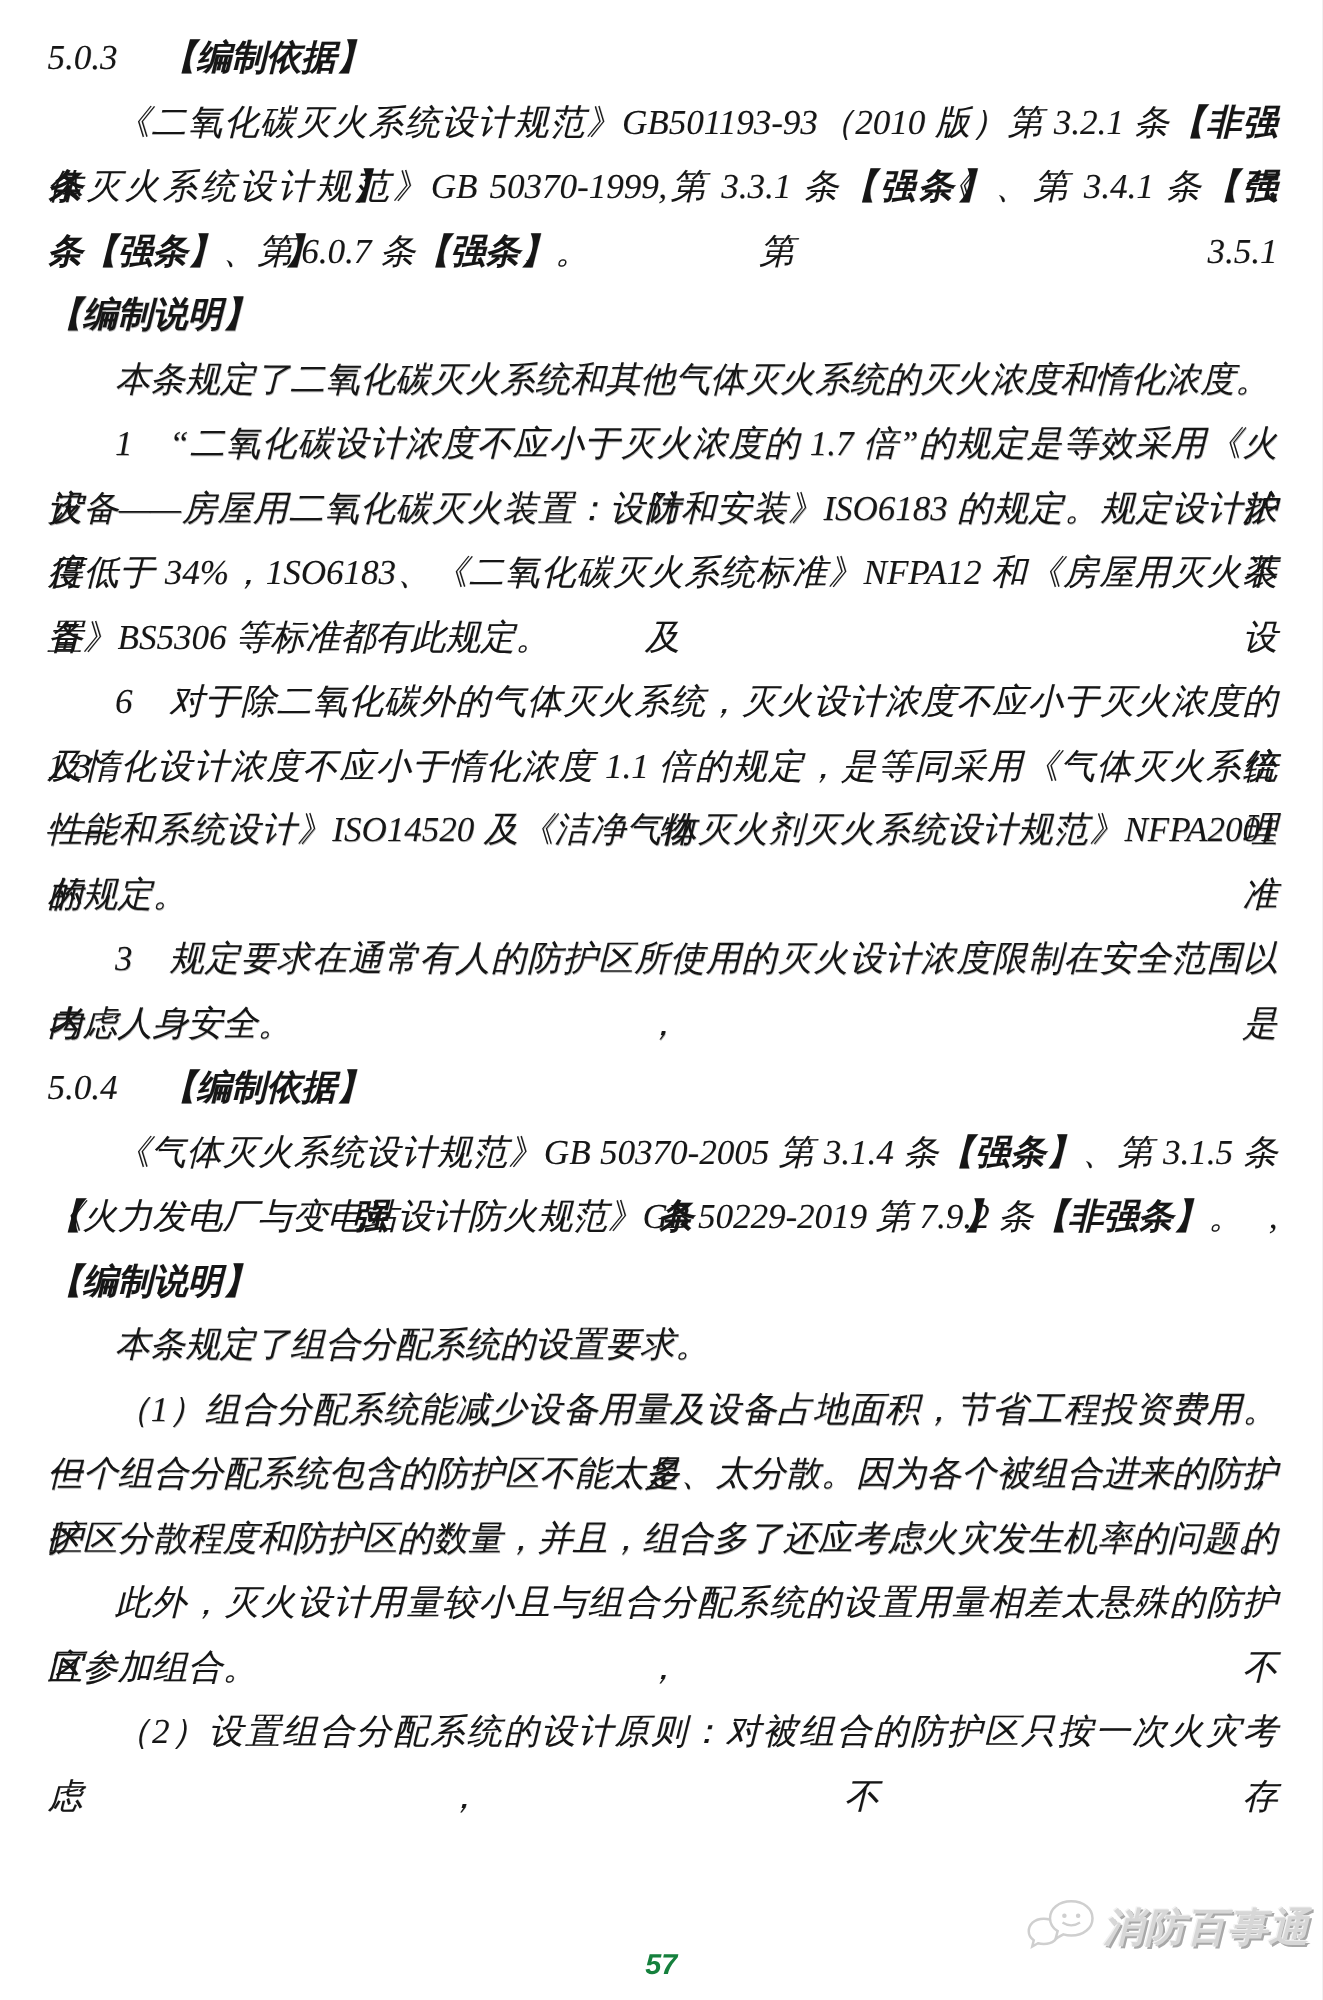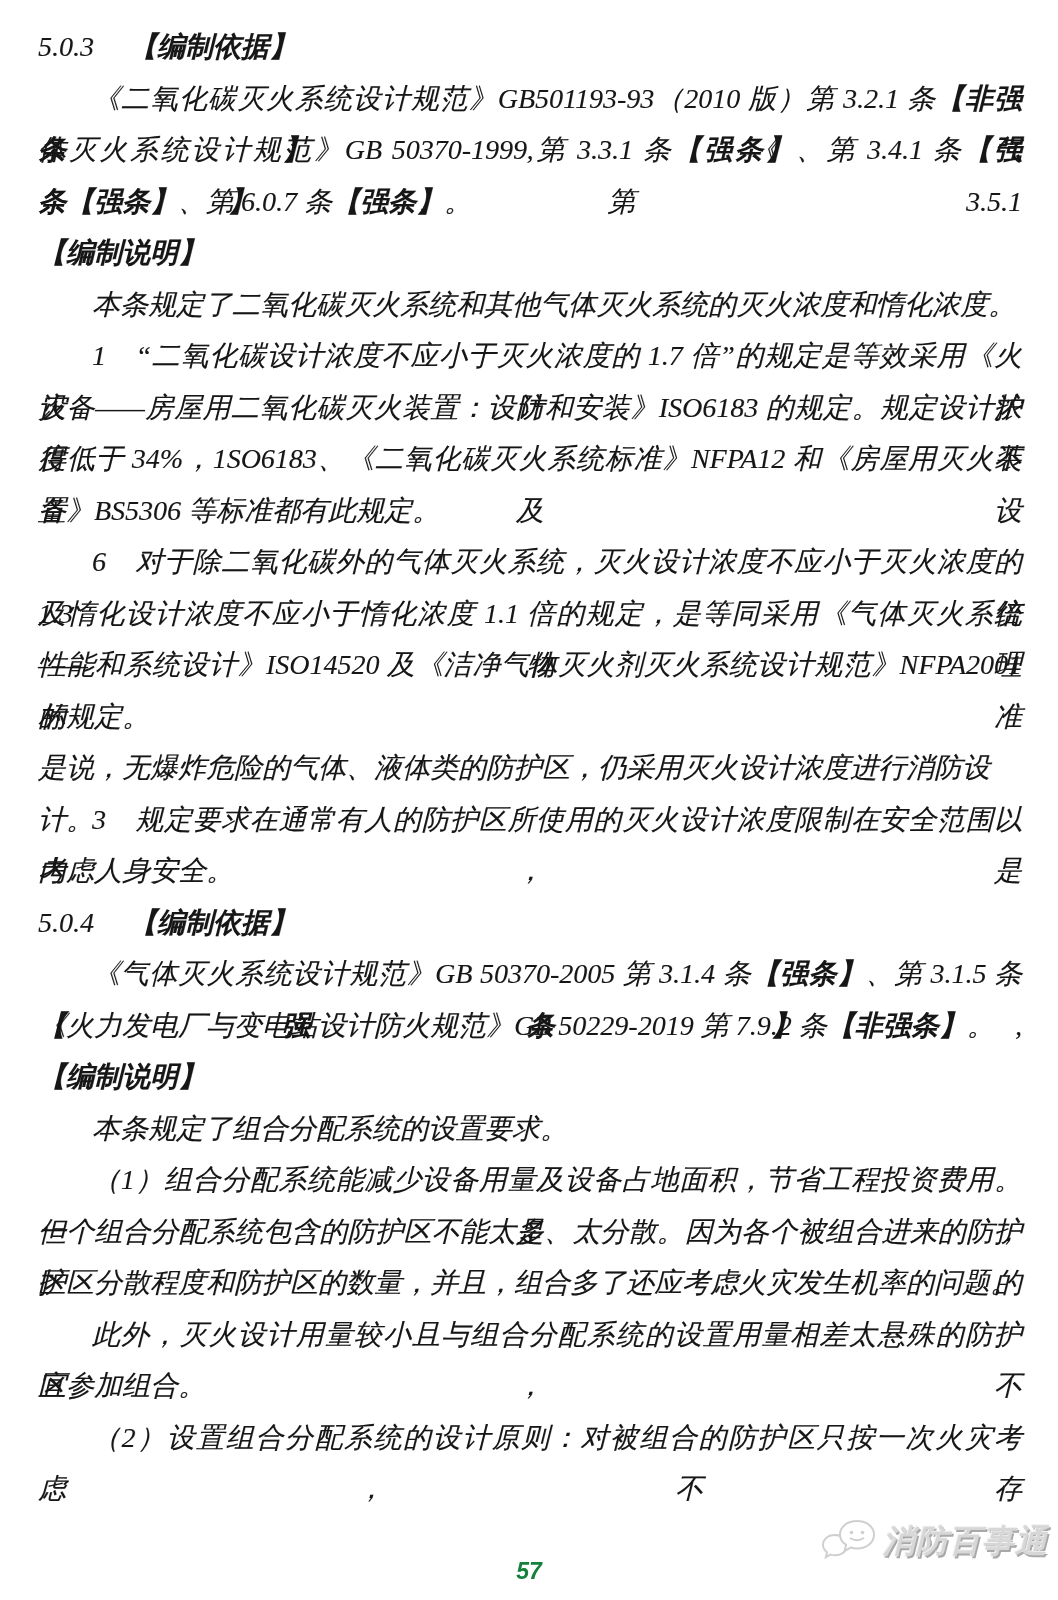--- a/index.html
+++ b/index.html
@@ -72,21 +72,20 @@
       <div class="line heading"><span class="b">【编制说明】</span></div>
       <div class="line indent"><span>本条规定了二氧化碳灭火系统和其他气体灭火系统的灭火浓度和惰化浓度。</span></div>
       <div class="line indent fill"><span>1　“二氧化碳设计浓度不应小于灭火浓度的 1.7 倍”的规定是等效采用《火灾防护</span></div>
       <div class="line fill"><span>设备——房屋用二氧化碳灭火装置：设计和安装》ISO6183 的规定。规定设计浓度不</span></div>
       <div class="line fill"><span>得低于 34%，1SO6183、《二氧化碳灭火系统标准》NFPA12 和《房屋用灭火装置及设</span></div>
       <div class="line"><span>备》BS5306 等标准都有此规定。</span></div>
       <div class="line indent fill"><span>6　对于除二氧化碳外的气体灭火系统，灭火设计浓度不应小于灭火浓度的 1.3 倍</span></div>
       <div class="line fill"><span>及惰化设计浓度不应小于惰化浓度 1.1 倍的规定，是等同采用《气体灭火系统——物理</span></div>
       <div class="line fill"><span>性能和系统设计》ISO14520 及《洁净气体灭火剂灭火系统设计规范》NFPA2001 标准</span></div>
       <div class="line"><span>的规定。</span></div>
-      <div class="line"><span>是说，无爆炸危险的气体、液体类的防护区，仍采用灭火设计浓度进行消防设计。</span></div>
       <div class="line indent fill"><span>3　规定要求在通常有人的防护区所使用的灭火设计浓度限制在安全范围以内，是</span></div>
       <div class="line"><span>考虑人身安全。</span></div>
       <div class="line heading"><span>5.0.4　 </span><span class="b">【编制依据】</span></div>
       <div class="line indent fill"><span>《气体灭火系统设计规范》GB 50370-2005 第 3.1.4 条</span><span class="b">【强条】</span><span>、第 3.1.5 条</span><span class="b">【强条】</span><span>,</span></div>
       <div class="line"><span>《火力发电厂与变电站设计防火规范》GB 50229-2019 第 7.9.2 条</span><span class="b">【非强条】</span><span>。</span></div>
       <div class="line heading"><span class="b">【编制说明】</span></div>
       <div class="line indent"><span>本条规定了组合分配系统的设置要求。</span></div>
       <div class="line indent fill"><span>（1）组合分配系统能减少设备用量及设备占地面积，节省工程投资费用。但是，</span></div>
       <div class="line fill"><span>一个组合分配系统包含的防护区不能太多、太分散。因为各个被组合进来的防护区的</span></div>
       <div class="line"><span>护区分散程度和防护区的数量，并且，组合多了还应考虑火灾发生机率的问题。</span></div>

